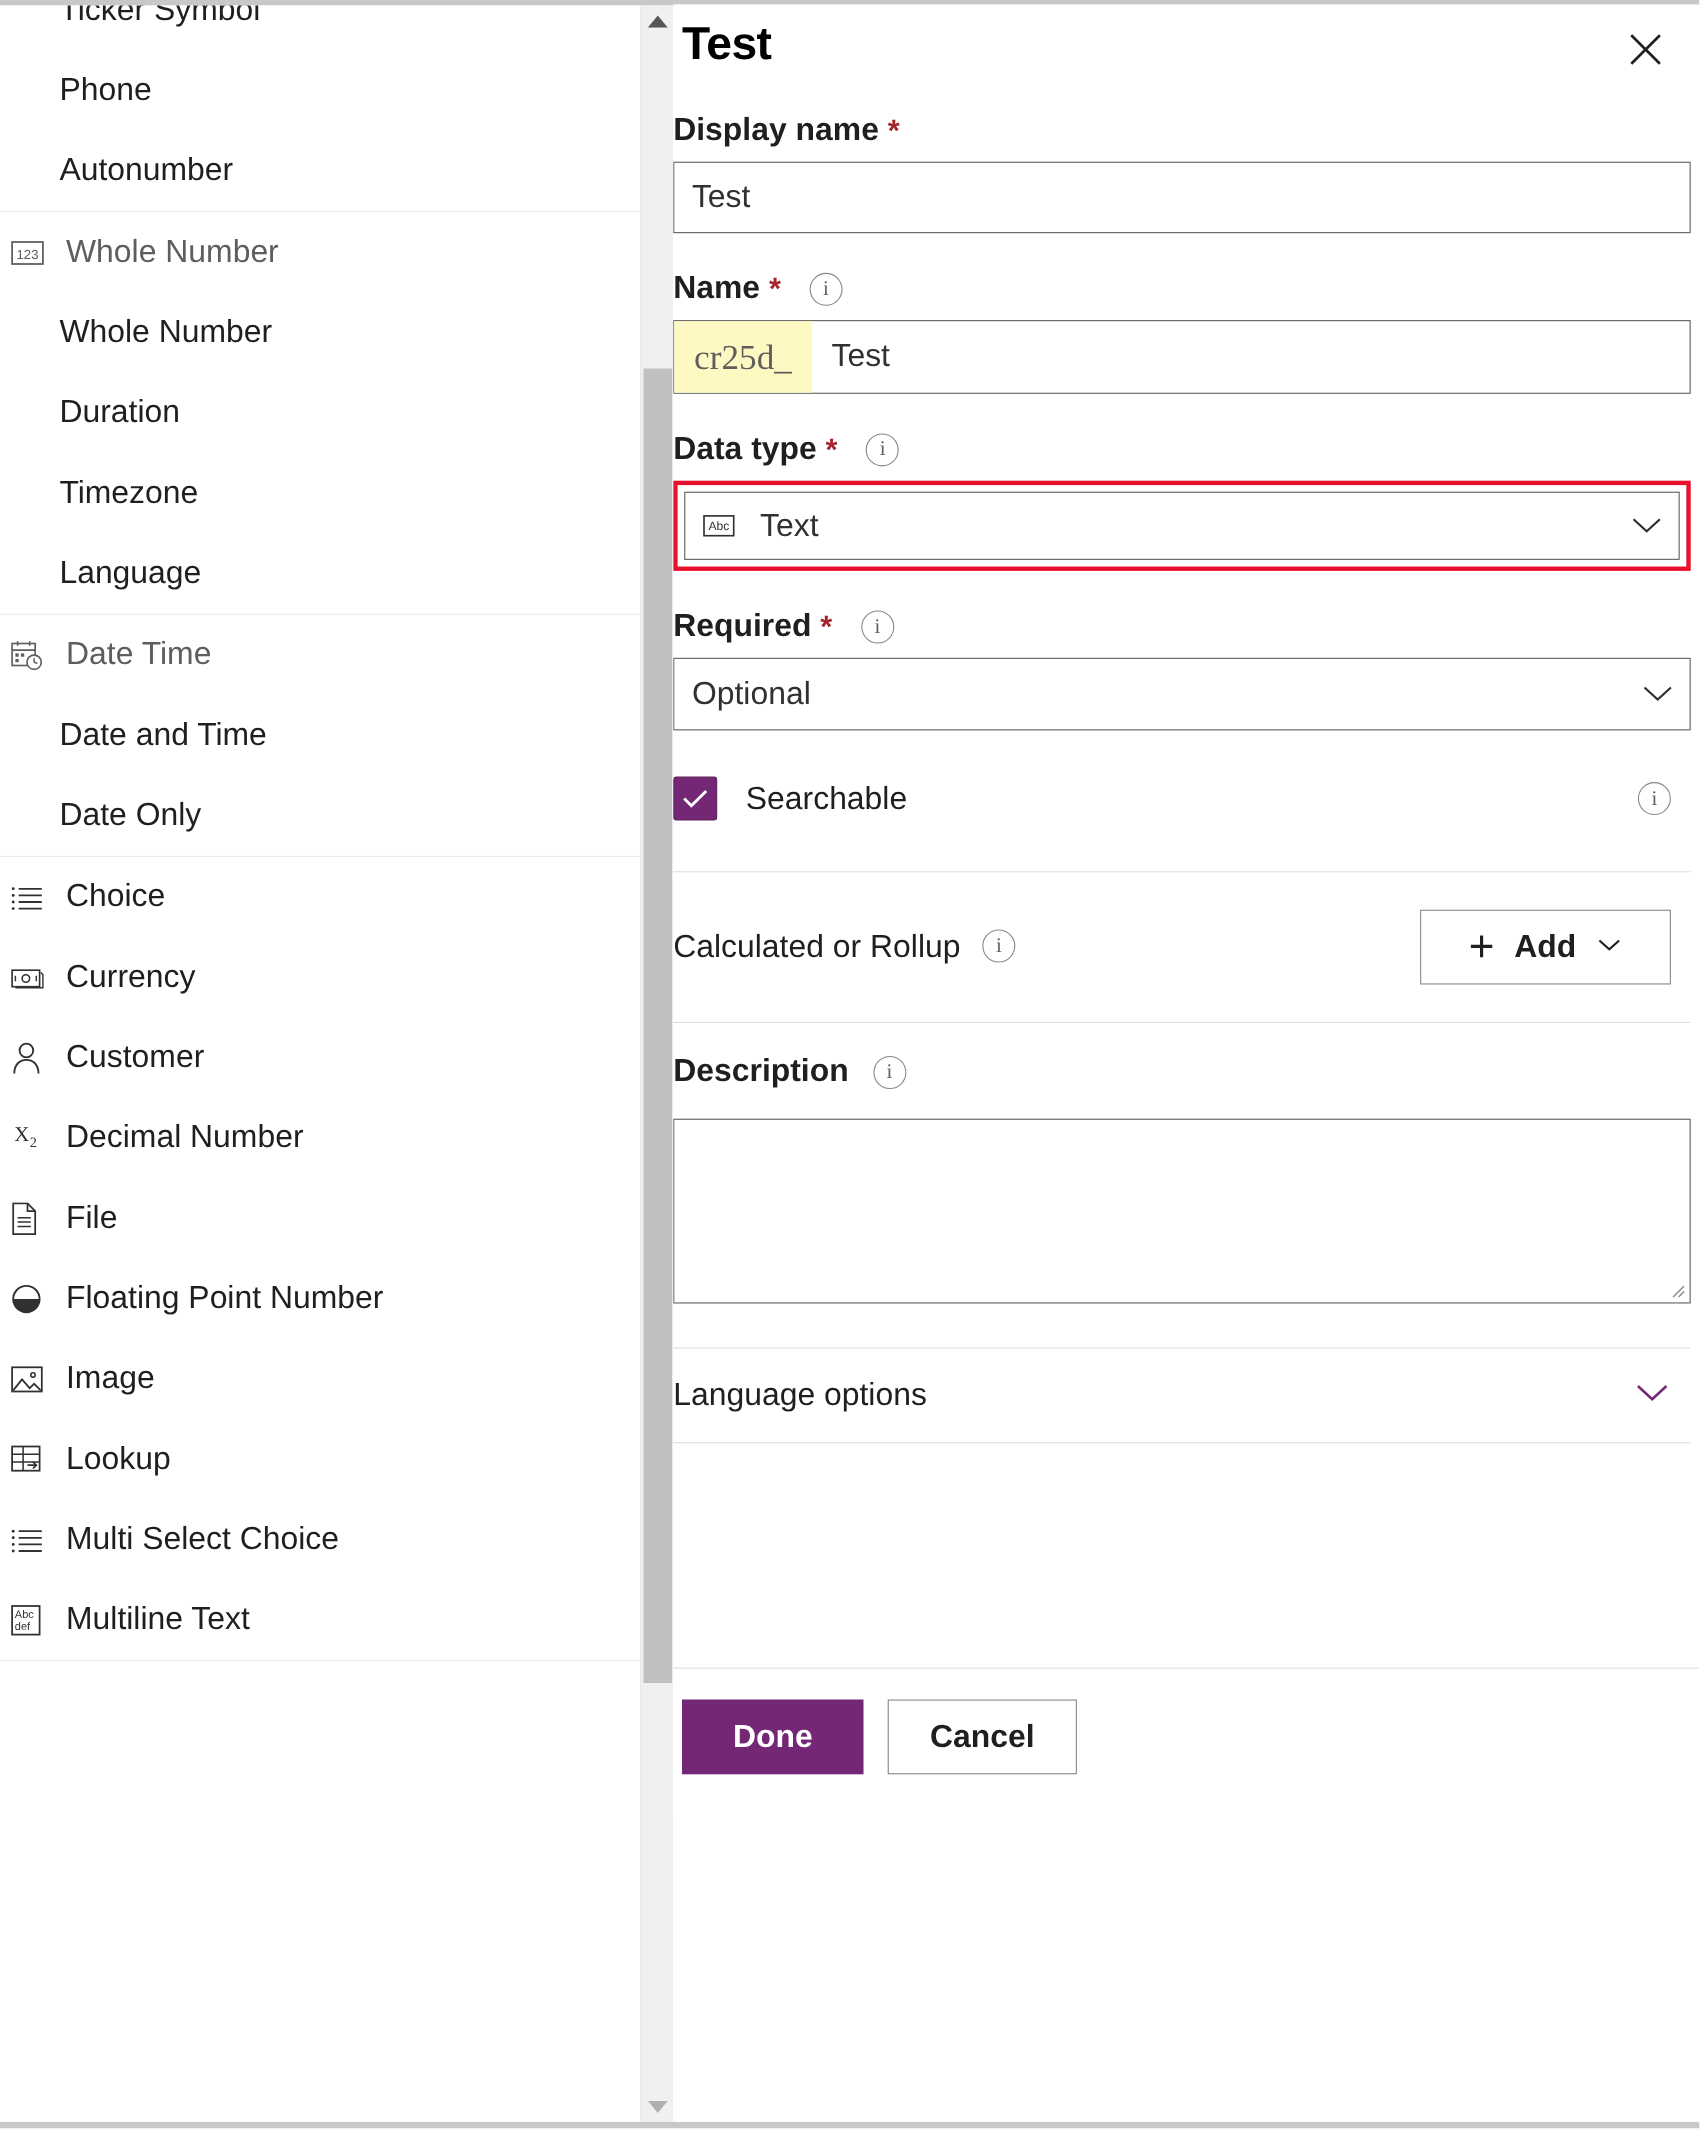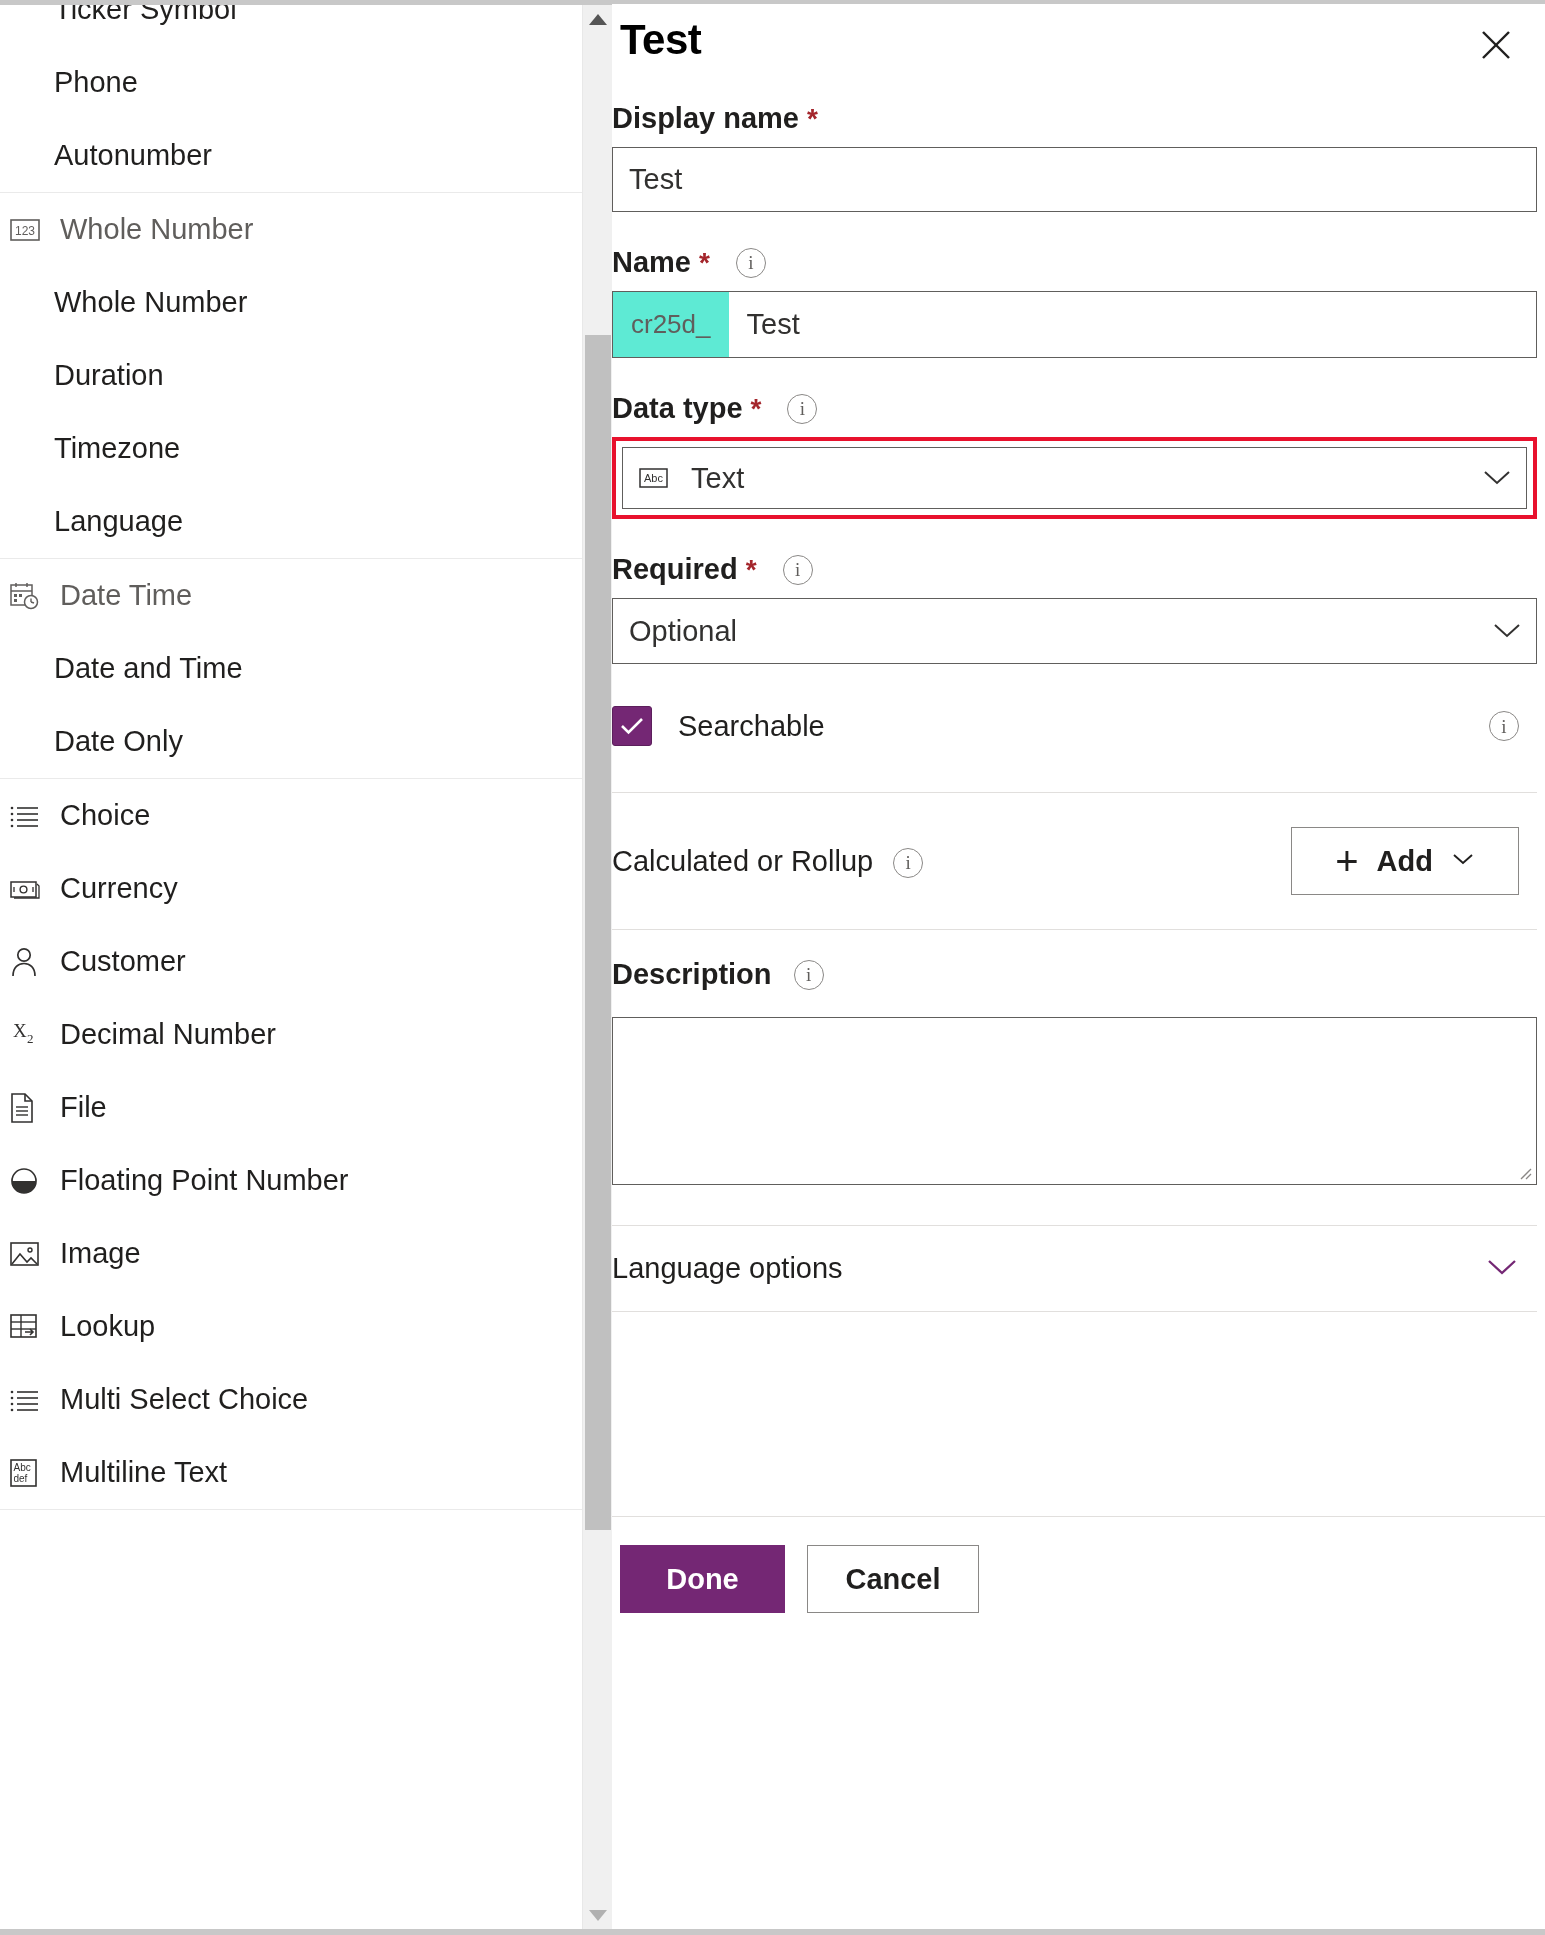--- a/index.html
+++ b/index.html
@@ -144,23 +144,23 @@
     cursor: text;
   }
   .textbox .val { color: #323130; }
 
   
   .prefixbox {
     height: 67px; border: 1.4px solid #605e5c; background: #ffffff;
     display: flex; align-items: stretch;
   }
   .prefixbox .prefix {
-    background: #5eead4;
+    background: #fef9c3;
     display: flex; align-items: center; padding: 0 18px;
-    font-size: 26px; color: #605e5c;
+    font-size: 32px; color: #605e5c; font-family: Liberation Serif, serif;
   }
   .prefixbox .nameval {
     flex: 1; display: flex; align-items: center; padding: 0 18px;
     font-size: 29px; color: #323130; cursor: text;
   }
 
   
   .highlight-wrap {
     position: relative;
     border: 4px solid #e8112d;
@@ -195,21 +195,21 @@
   }
   .cb-label { font-size: 29px; color: #201f1e; }
 
   .divider { height: 1px; background: #e1dfdd; margin-top: 46px; }
 
   
   .calc-row {
     display: flex; align-items: center; justify-content: space-between;
     padding: 34px 18px 34px 0;
   }
-  .calc-left { display: flex; align-items: flex-end; }
+  .calc-left { display: flex; align-items: flex-start; }
   .calc-left .t { font-size: 29px; color: #201f1e; margin-right: 20px; }
   .add-btn {
     border: 1.4px solid #8a8886; background: #ffffff;
     height: 68px; min-width: 228px;
     display: flex; align-items: center; justify-content: center;
     gap: 18px; padding: 0 24px; cursor: pointer;
   }
   .add-btn .plus { font-size: 40px; color: #201f1e; line-height: 1; font-weight: 300; }
   .add-btn .txt { font-size: 29px; color: #201f1e; font-weight: bold; }
 

